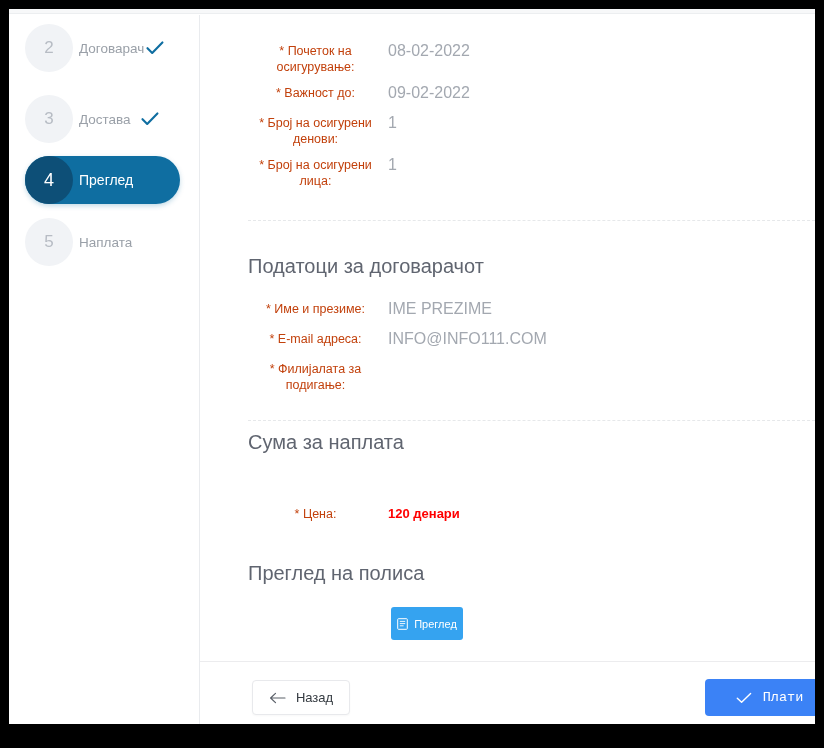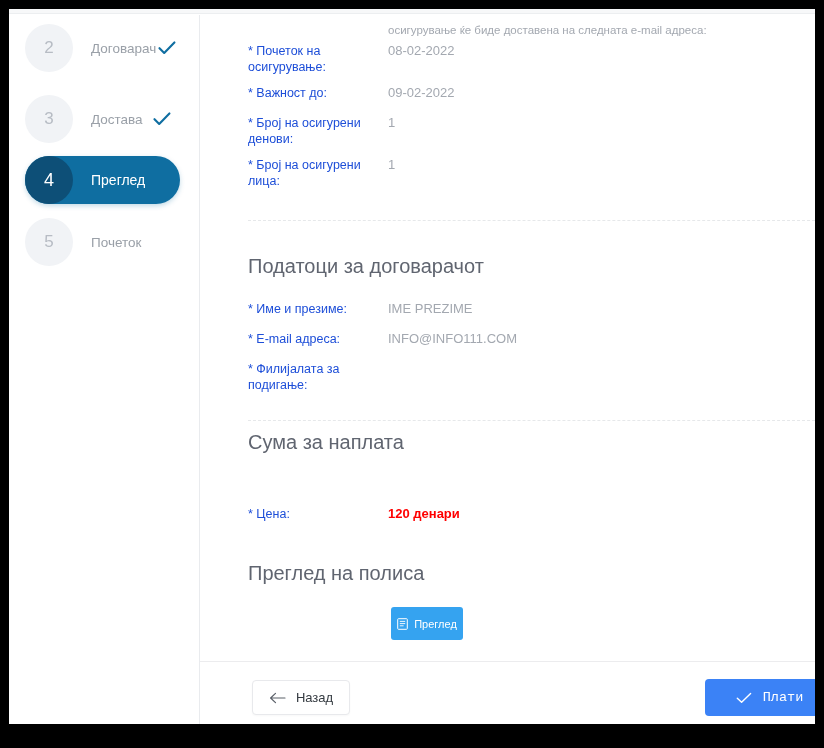--- a/index.html
+++ b/index.html
@@ -82,21 +82,21 @@
     color: #b7bcc4;
     font-size: 17px;
     display: flex;
     align-items: center;
     justify-content: center;
     flex: 0 0 auto;
   }
   .step-label {
     font-size: 13.5px;
     color: #9aa0a8;
-    margin-left: 18px;
+    margin-left: 6px;
     white-space: nowrap;
   }
   .step-check {
     margin-left: 2px;
     display: inline-flex;
     align-items: center;
   }
   .step-check.spaced { margin-left: 10px; }
 
   .step.active {
@@ -133,28 +133,29 @@
   .field-row {
     position: absolute;
     left: 0;
     width: 615px;
   }
   .field-label {
     position: absolute;
     left: 48px;
     width: 135px;
     font-size: 12.5px;
-    color: #1d4ed8;
+    color: #c2410c;
     line-height: 16px;
+    text-align: center;
   }
   .field-value {
     position: absolute;
     left: 188px;
     width: 400px;
-    font-size: 13px;
+    font-size: 16px;
     color: #a3a8b0;
     line-height: 15px;
   }
   .field-value.price {
     color: #ff0000;
     font-weight: bold;
     font-size: 13px;
   }
 
   .intro-note {
@@ -292,29 +293,28 @@
           </span>
         </div>
 
         <div class="step active" style="top:141px;">
           <div class="step-circle">4</div>
           <div class="step-label">Преглед</div>
         </div>
 
         <div class="step" style="top:203px;">
           <div class="step-circle">5</div>
-          <div class="step-label">Почеток</div>
+          <div class="step-label">Наплата</div>
         </div>
 
       </div>
 
       <div class="main-col">
         <div class="main-scroll">
 
-          <div class="intro-note">осигурување ќе биде доставена на следната e-mail адреса:</div>
 
           <div class="field-row" style="top:28px;">
             <div class="field-label">* Почеток на осигурување:</div>
             <div class="field-value">08-02-2022</div>
           </div>
 
           <div class="field-row" style="top:70px;">
             <div class="field-label">* Важност до:</div>
             <div class="field-value">09-02-2022</div>
           </div>

